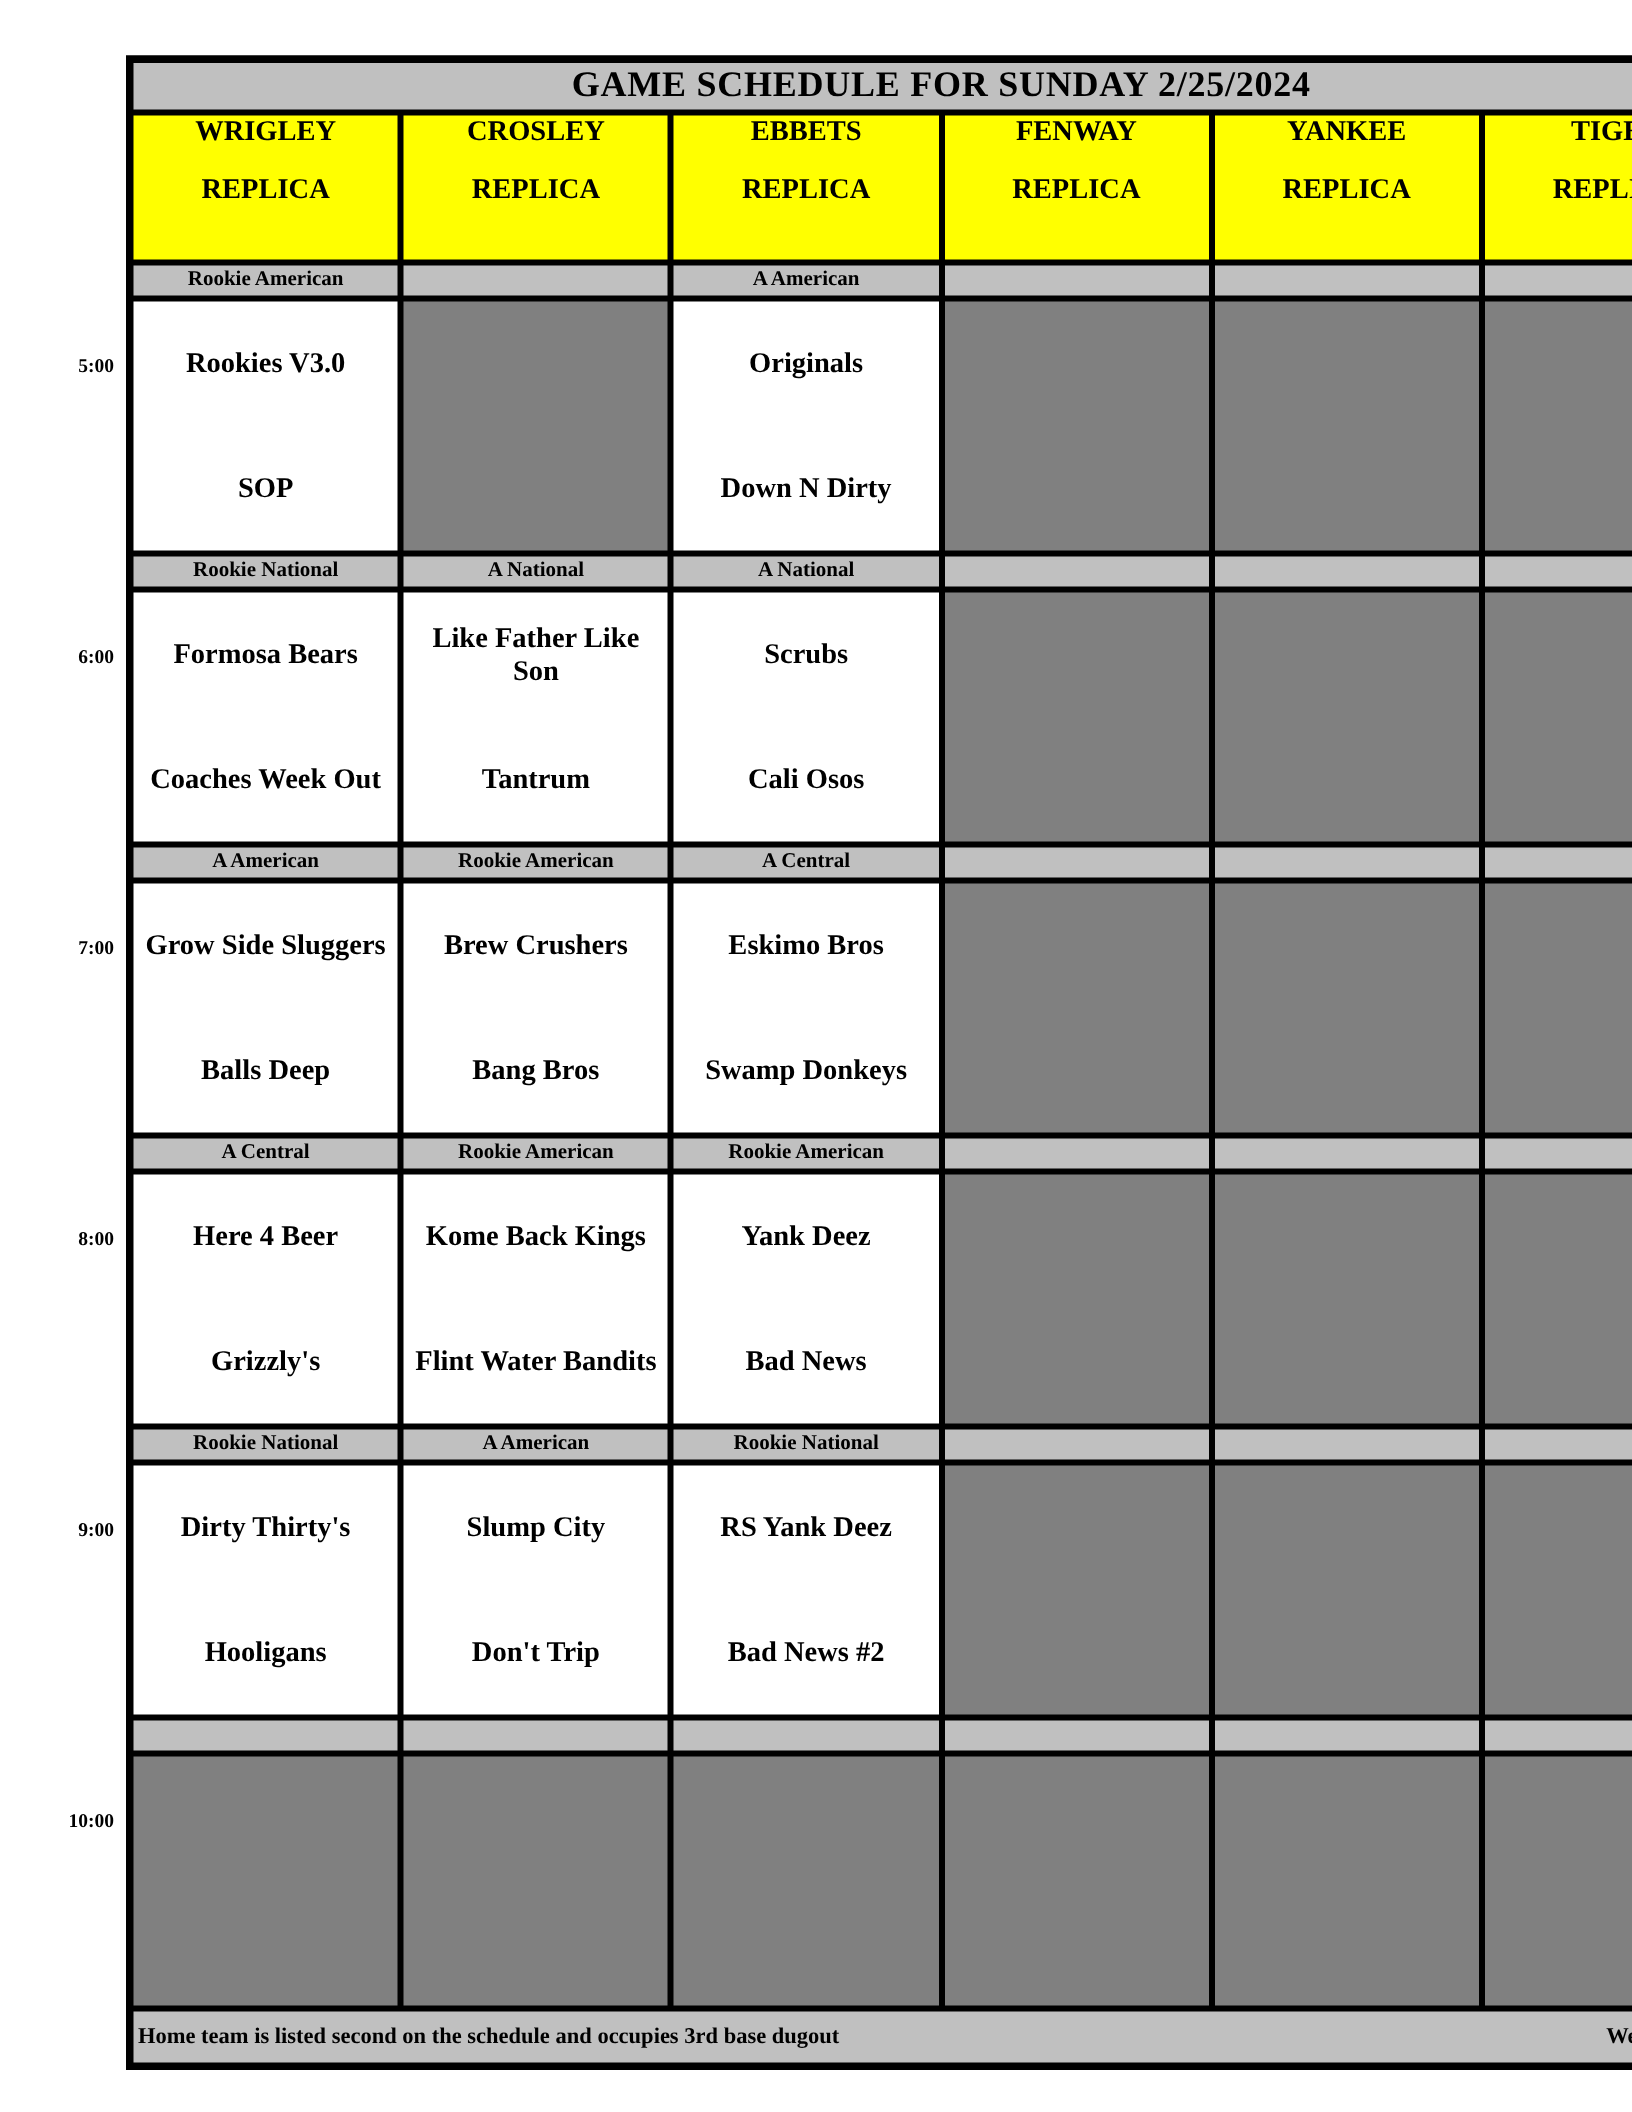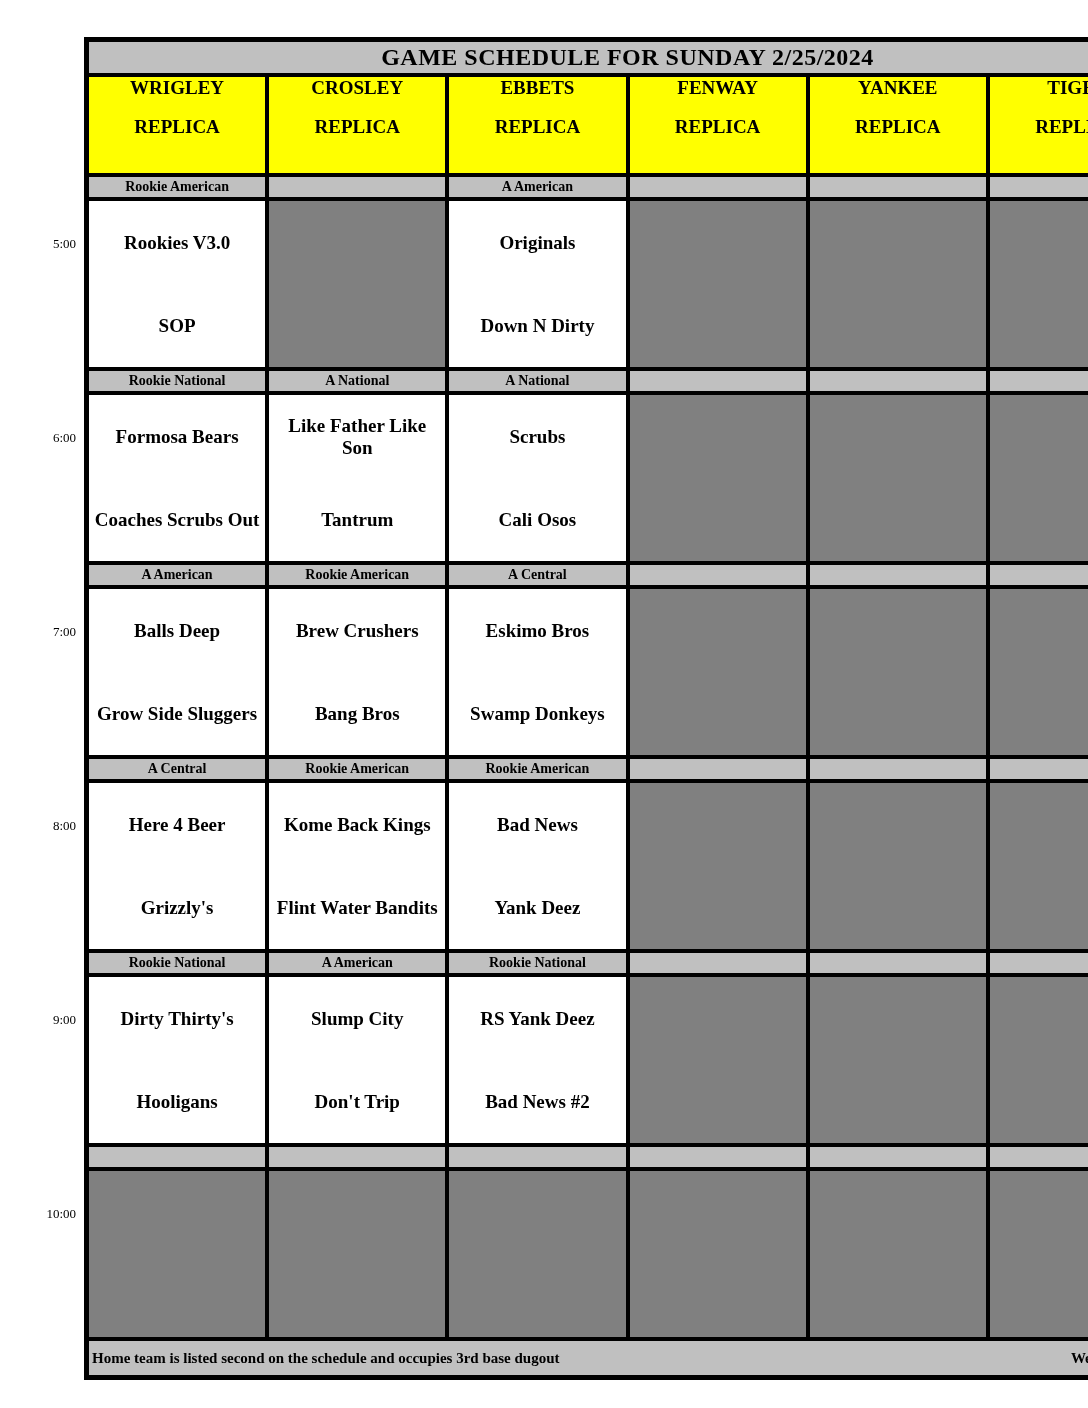--- a/index.html
+++ b/index.html
@@ -82,21 +82,21 @@
     font-weight: bold;
     font-size: 15px;
     padding-left: 3px;
     padding-right: 48px;
   }
   .time-label {
     position: absolute;
     left: 0;
     width: 76px;
     text-align: right;
-    font-weight: normal;
+    font-weight: bold;
     font-size: 13px;
     font-family: "Liberation Serif", serif;
   }
 </style>
 </head>
 <body>
 
 <div class="page">
 
   <span class="time-label" style="top:236px">5:00</span>
@@ -157,21 +157,21 @@
 
     <div class="cell division">Rookie National</div>
     <div class="cell division">A National</div>
     <div class="cell division">A National</div>
     <div class="cell division"></div>
     <div class="cell division"></div>
     <div class="cell division"></div>
 
     <div class="cell game">
       <div class="team">Formosa Bears</div>
-      <div class="team">Coaches Scrubs Out</div>
+      <div class="team">Coaches Week Out</div>
     </div>
     <div class="cell game">
       <div class="team">Like Father Like Son</div>
       <div class="team">Tantrum</div>
     </div>
     <div class="cell game">
       <div class="team">Scrubs</div>
       <div class="team">Cali Osos</div>
     </div>
     <div class="cell game empty"></div>
@@ -179,22 +179,22 @@
     <div class="cell game empty"></div>
 
     <div class="cell division">A American</div>
     <div class="cell division">Rookie American</div>
     <div class="cell division">A Central</div>
     <div class="cell division"></div>
     <div class="cell division"></div>
     <div class="cell division"></div>
 
     <div class="cell game">
+      <div class="team">Grow Side Sluggers</div>
       <div class="team">Balls Deep</div>
-      <div class="team">Grow Side Sluggers</div>
     </div>
     <div class="cell game">
       <div class="team">Brew Crushers</div>
       <div class="team">Bang Bros</div>
     </div>
     <div class="cell game">
       <div class="team">Eskimo Bros</div>
       <div class="team">Swamp Donkeys</div>
     </div>
     <div class="cell game empty"></div>
@@ -210,22 +210,22 @@
 
     <div class="cell game">
       <div class="team">Here 4 Beer</div>
       <div class="team">Grizzly's</div>
     </div>
     <div class="cell game">
       <div class="team">Kome Back Kings</div>
       <div class="team">Flint Water Bandits</div>
     </div>
     <div class="cell game">
+      <div class="team">Yank Deez</div>
       <div class="team">Bad News</div>
-      <div class="team">Yank Deez</div>
     </div>
     <div class="cell game empty"></div>
     <div class="cell game empty"></div>
     <div class="cell game empty"></div>
 
     <div class="cell division">Rookie National</div>
     <div class="cell division">A American</div>
     <div class="cell division">Rookie National</div>
     <div class="cell division"></div>
     <div class="cell division"></div>

